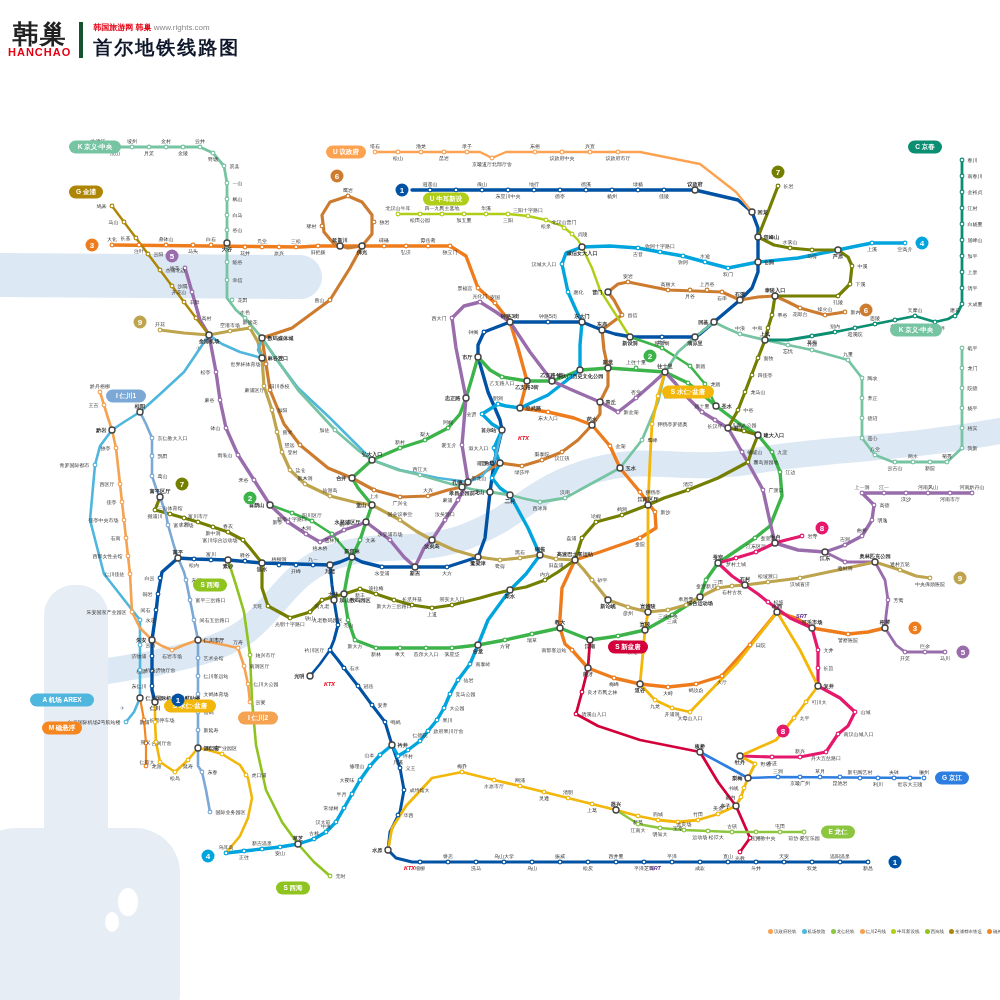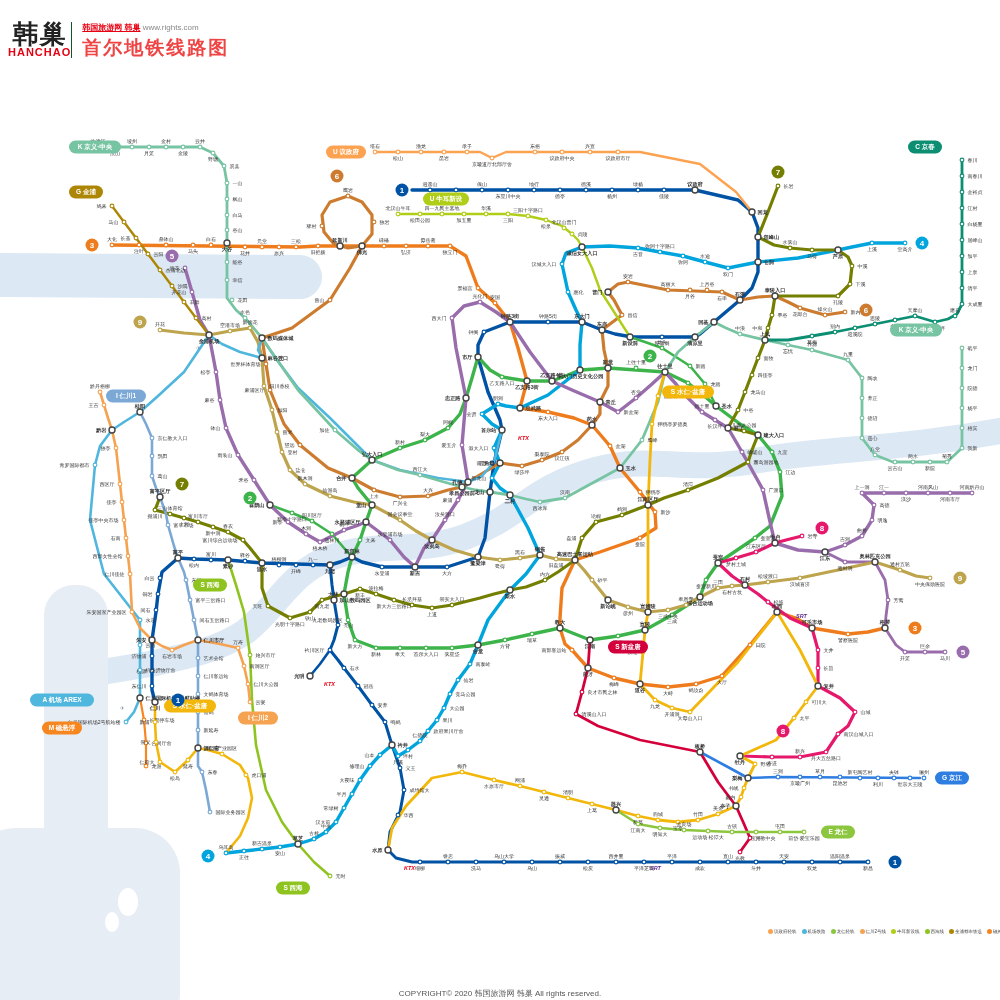--- a/index.html
+++ b/index.html
@@ -1,27 +1,27 @@
 <!DOCTYPE html>
 <html><head>
 <meta charset="utf-8">
 <style>
   html,body{margin:0;padding:0;background:#fff;}
   #stage{position:relative;width:1000px;height:1000px;background:#fff;overflow:hidden;
          font-family:"Liberation Sans","DejaVu Sans",sans-serif;}
   #map-svg{position:absolute;left:0;top:0;}
   
   #header{position:absolute;left:8px;top:22px;display:flex;align-items:flex-start;z-index:5;}
-  #logo-block{padding-right:0;border-right:1px solid #14532d;text-align:center;}
+  #logo-block{padding-right:8px;border-right:4px solid #14532d;text-align:center;}
   #logo-cn{font-size:26px;font-weight:bold;color:#222;line-height:24px;letter-spacing:1px;}
   #logo-en{font-size:11px;font-weight:bold;color:#e60012;letter-spacing:1px;}
   #title-block{padding-left:10px;}
   #site-line{font-size:8px;color:#888;}
-  #site-line .red{color:#e60012;font-weight:bold;text-decoration:underline;}
-  #page-title{font-size:19px;font-weight:bold;color:#ef4444;letter-spacing:2px;margin-top:2px;}
+  #site-line .red{color:#e60012;font-weight:bold;}
+  #page-title{font-size:19px;font-weight:bold;color:#0f172a;letter-spacing:2px;margin-top:2px;}
   
   #legend{position:absolute;left:768px;top:929px;width:228px;display:flex;flex-wrap:nowrap;
           gap:5px;align-items:center;z-index:5;}
   .legend-item{display:flex;align-items:center;gap:1px;white-space:nowrap;}
   .legend-dot{width:5px;height:5px;border-radius:50%;display:inline-block;}
   .legend-label{font-size:4.5px;color:#444;}
   
   #footer{position:absolute;left:0;right:0;top:988px;text-align:center;font-size:8px;color:#555;z-index:5;}
 </style>
 </head>
@@ -2453,14 +2453,13 @@
       <span class="legend-item">
         <span class="legend-dot" style="background: rgb(173, 134, 5);"></span>
         <span class="legend-label">金浦都市铁道</span>
       </span>
       <span class="legend-item">
         <span class="legend-dot" style="background: rgb(246, 134, 31);"></span>
         <span class="legend-label">磁悬浮线</span>
       </span>
     </div>
 
-  <div id="footer">COPYRIGHT© 2020 韩国旅游网 韩巢 All rights reserved.</div>
 </div>
 
 </body></html>

